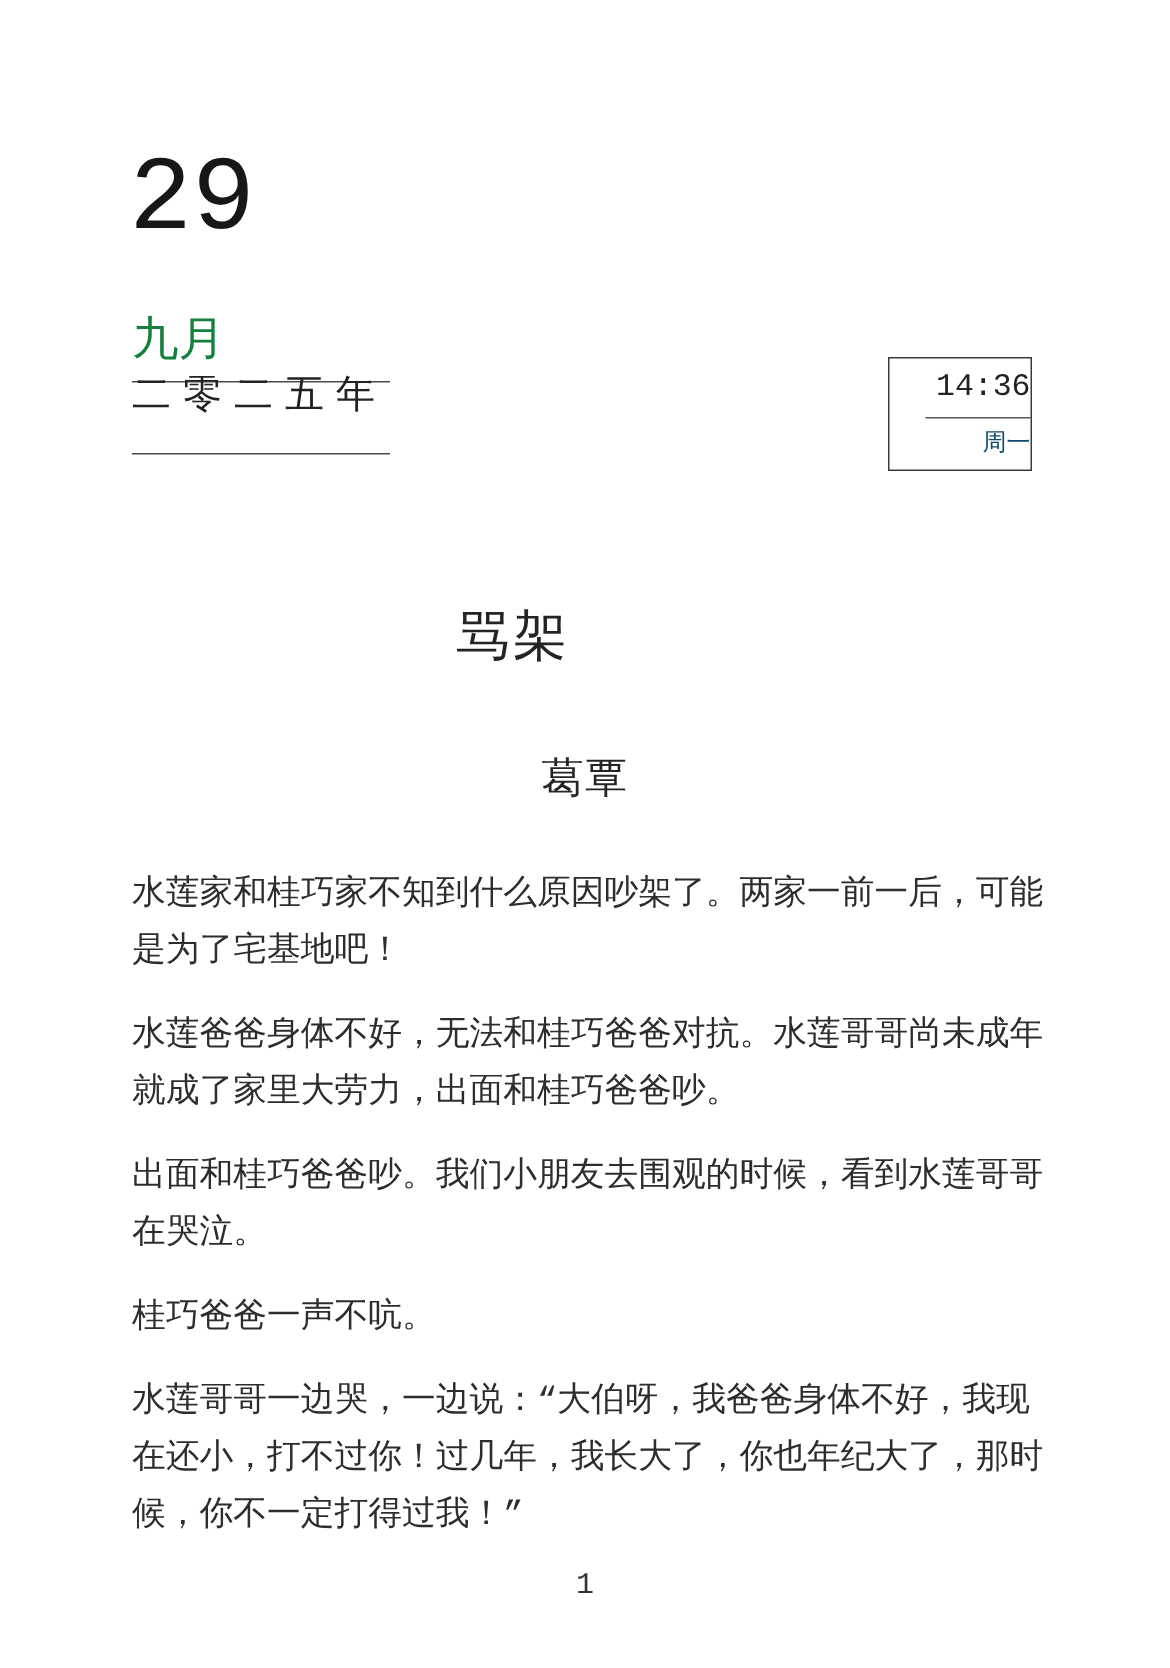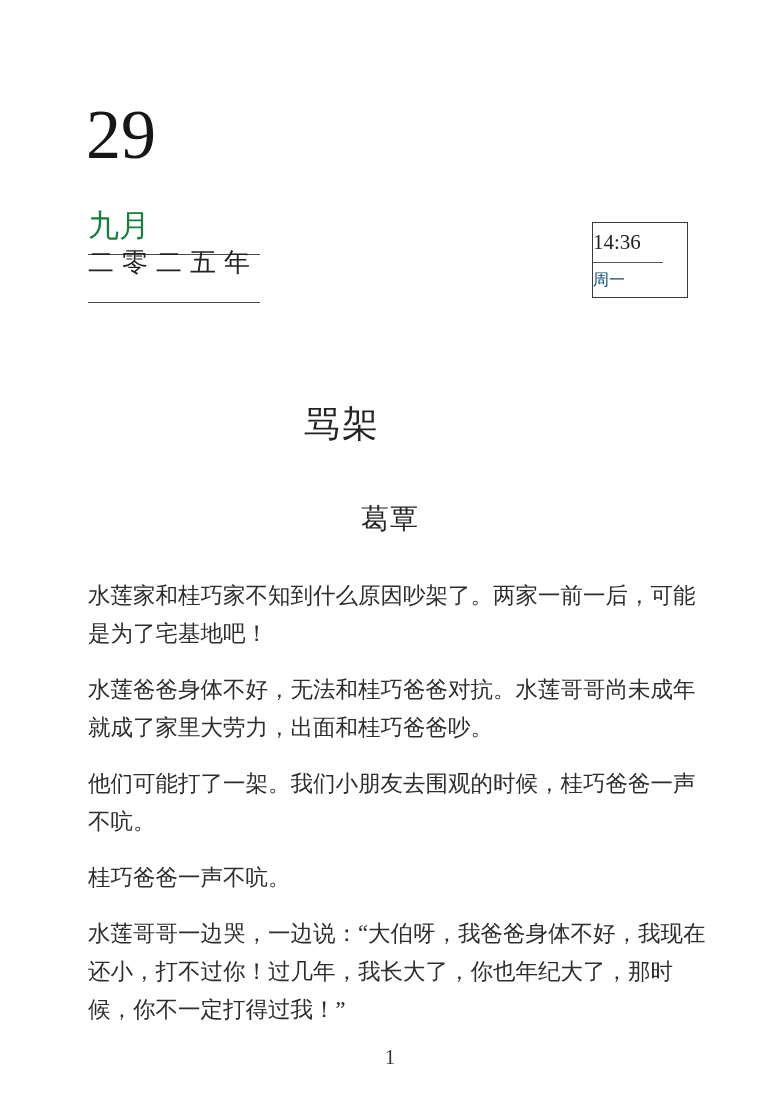--- a/index.html
+++ b/index.html
@@ -5,21 +5,21 @@
   html, body {
     margin: 0;
     padding: 0;
     background: #ffffff;
   }
   .page {
     position: relative;
     width: 780px;
     height: 1112px;
     background: #ffffff;
-    font-family: Liberation Serif, serif;
+    font-family: Liberation Mono, monospace;
     color: #1f1f1f;
     overflow: hidden;
   }
   .day-number {
     position: absolute;
     left: 86px;
     top: 96px;
     font-size: 70px;
     line-height: 1.1;
     font-weight: 400;
@@ -46,28 +46,28 @@
     top: 245px;
     font-size: 26px;
     letter-spacing: 8px;
     color: #222222;
     white-space: nowrap;
     text-align: right;
   }
   .time-box {
     position: absolute;
     left: 592px;
-    top: 222px;
+    top: 238px;
     width: 96px;
     height: 76px;
     border: 1.5px solid #3a3a3a;
     box-sizing: border-box;
     display: flex;
     flex-direction: column;
-    align-items: flex-start;
+    align-items: flex-end;
     justify-content: space-evenly;
     background: #ffffff;
   }
   .time-label {
     font-size: 21px;
     color: #222222;
     line-height: 1;
   }
   .time-box-divider {
     width: 70px;
@@ -140,20 +140,20 @@
     <div class="time-box-divider"></div>
     <div class="weekday-label">周一</div>
   </div>
 
   <h1 class="article-title">骂架</h1>
   <div class="article-author">葛覃</div>
 
   <div class="article-body">
     <p>水莲家和桂巧家不知到什么原因吵架了。两家一前一后，可能是为了宅基地吧！</p>
     <p>水莲爸爸身体不好，无法和桂巧爸爸对抗。水莲哥哥尚未成年就成了家里大劳力，出面和桂巧爸爸吵。</p>
-    <p>他们可能打了一架。我们小朋友去围观的时候，桂巧爸爸一声不吭。</p>
+    <p>出面和桂巧爸爸吵。我们小朋友去围观的时候，看到水莲哥哥在哭泣。</p>
     <p>桂巧爸爸一声不吭。</p>
     <p>水莲哥哥一边哭，一边说：“大伯呀，我爸爸身体不好，我现在还小，打不过你！过几年，我长大了，你也年纪大了，那时候，你不一定打得过我！”</p>
   </div>
 
   <div class="page-number">1</div>
 
 </div>
 
 </body></html>

